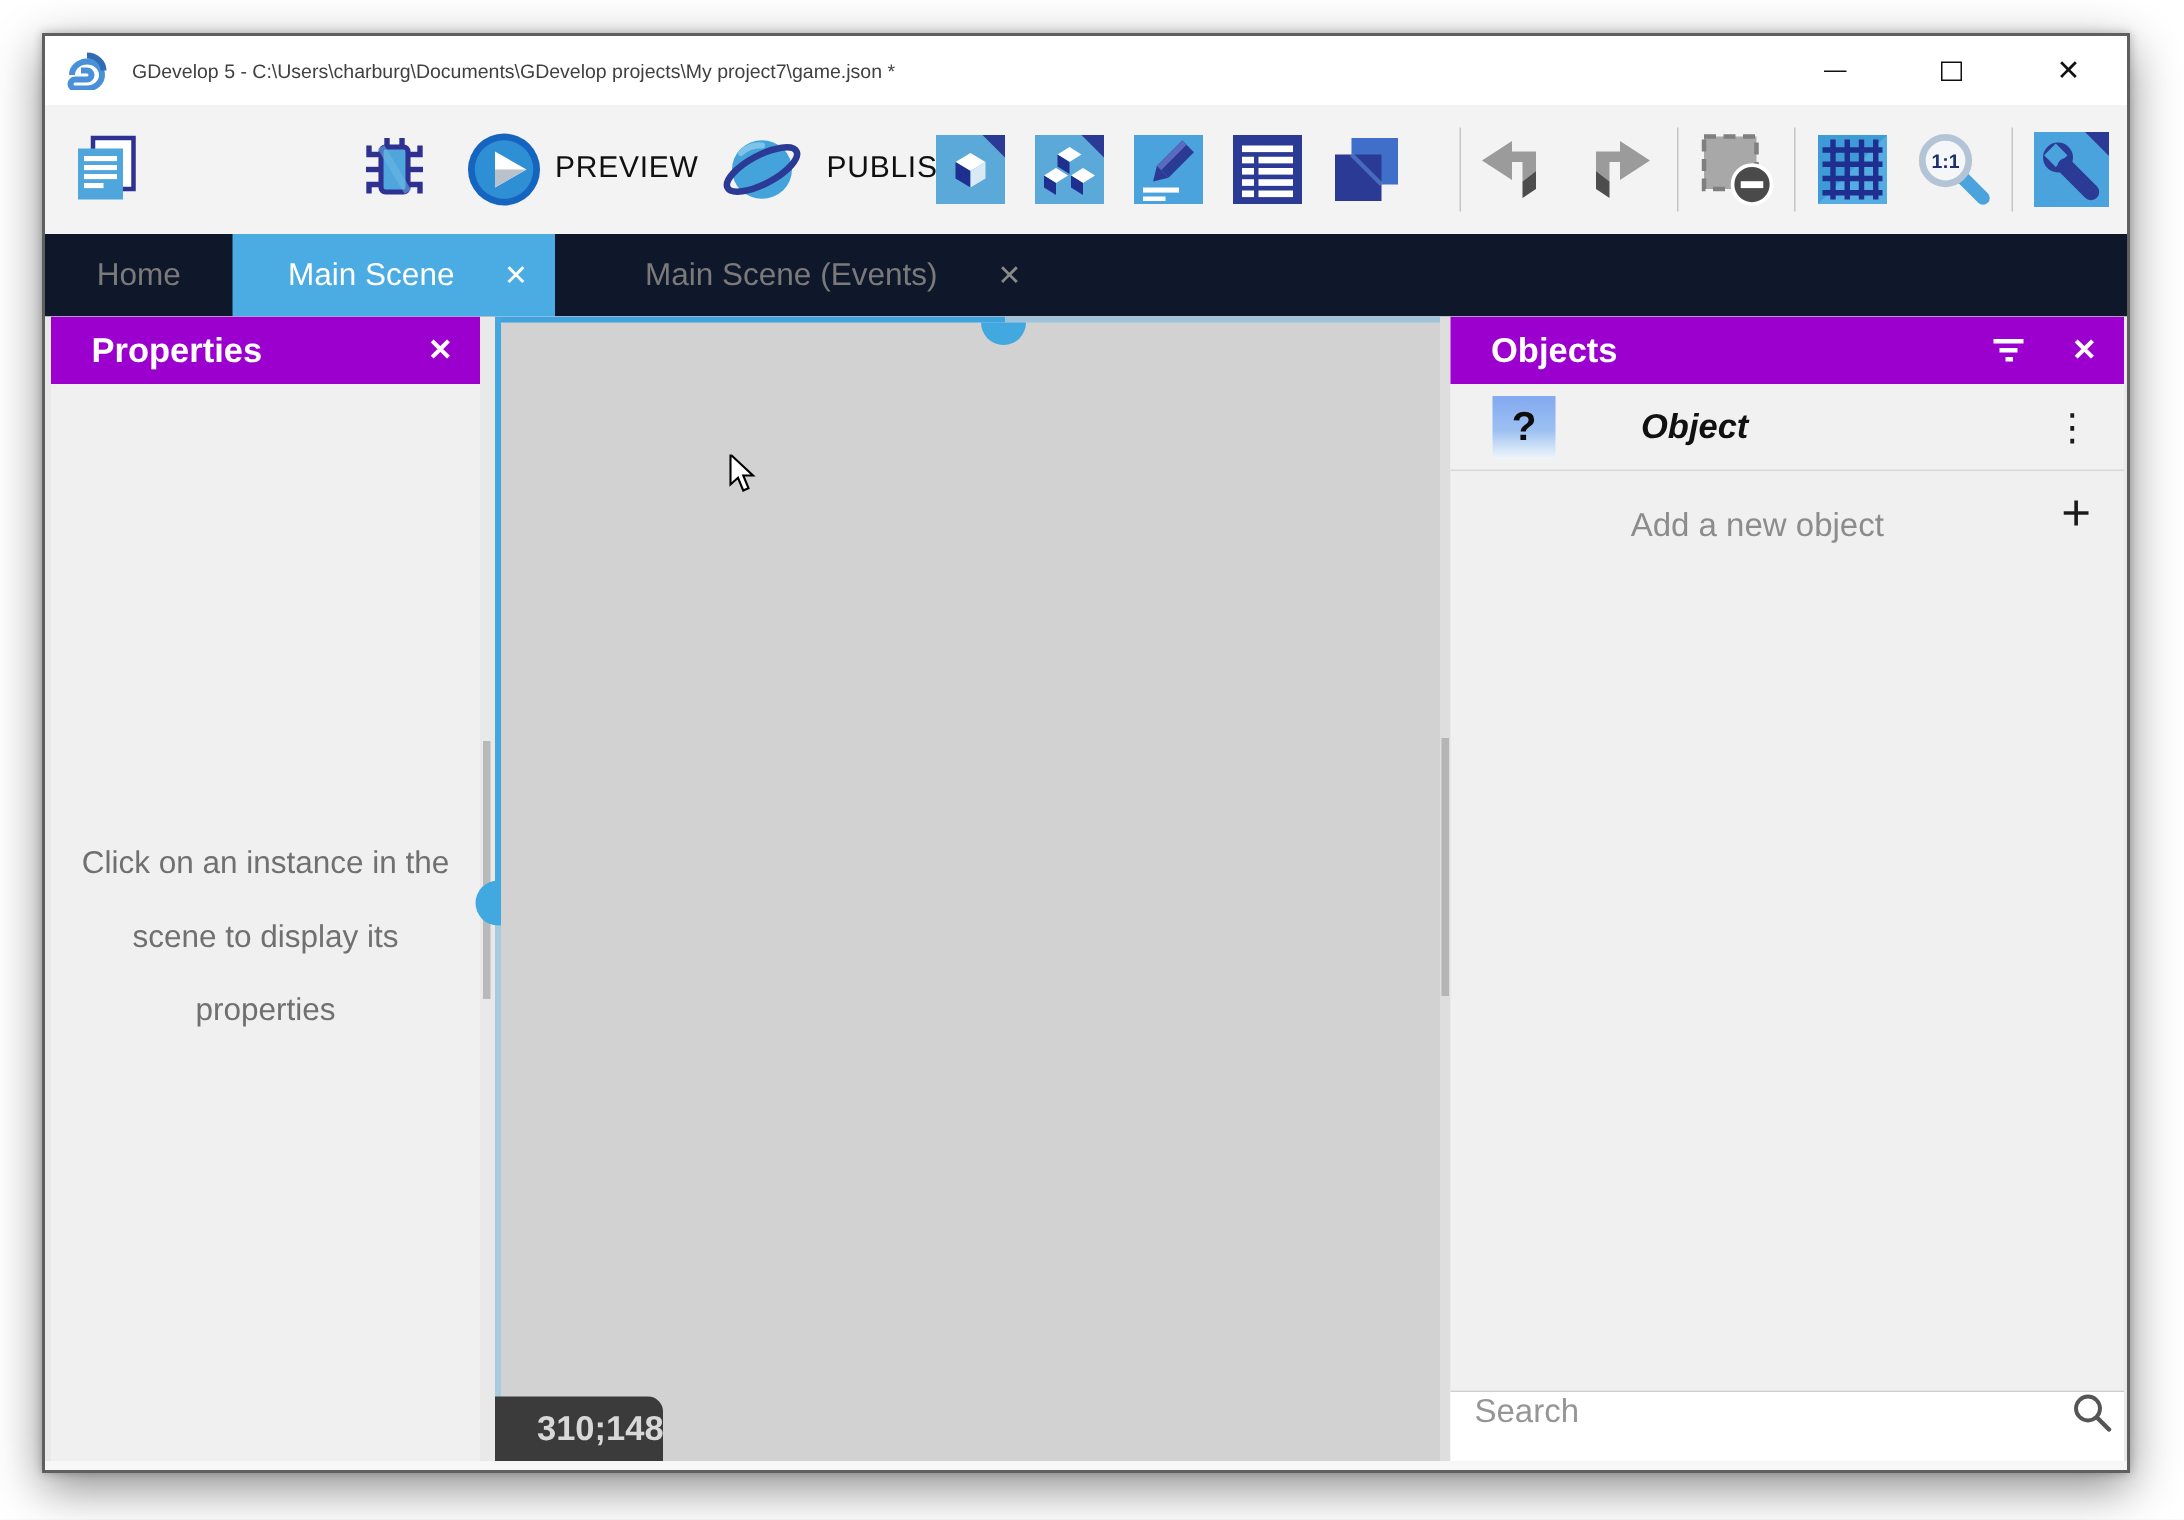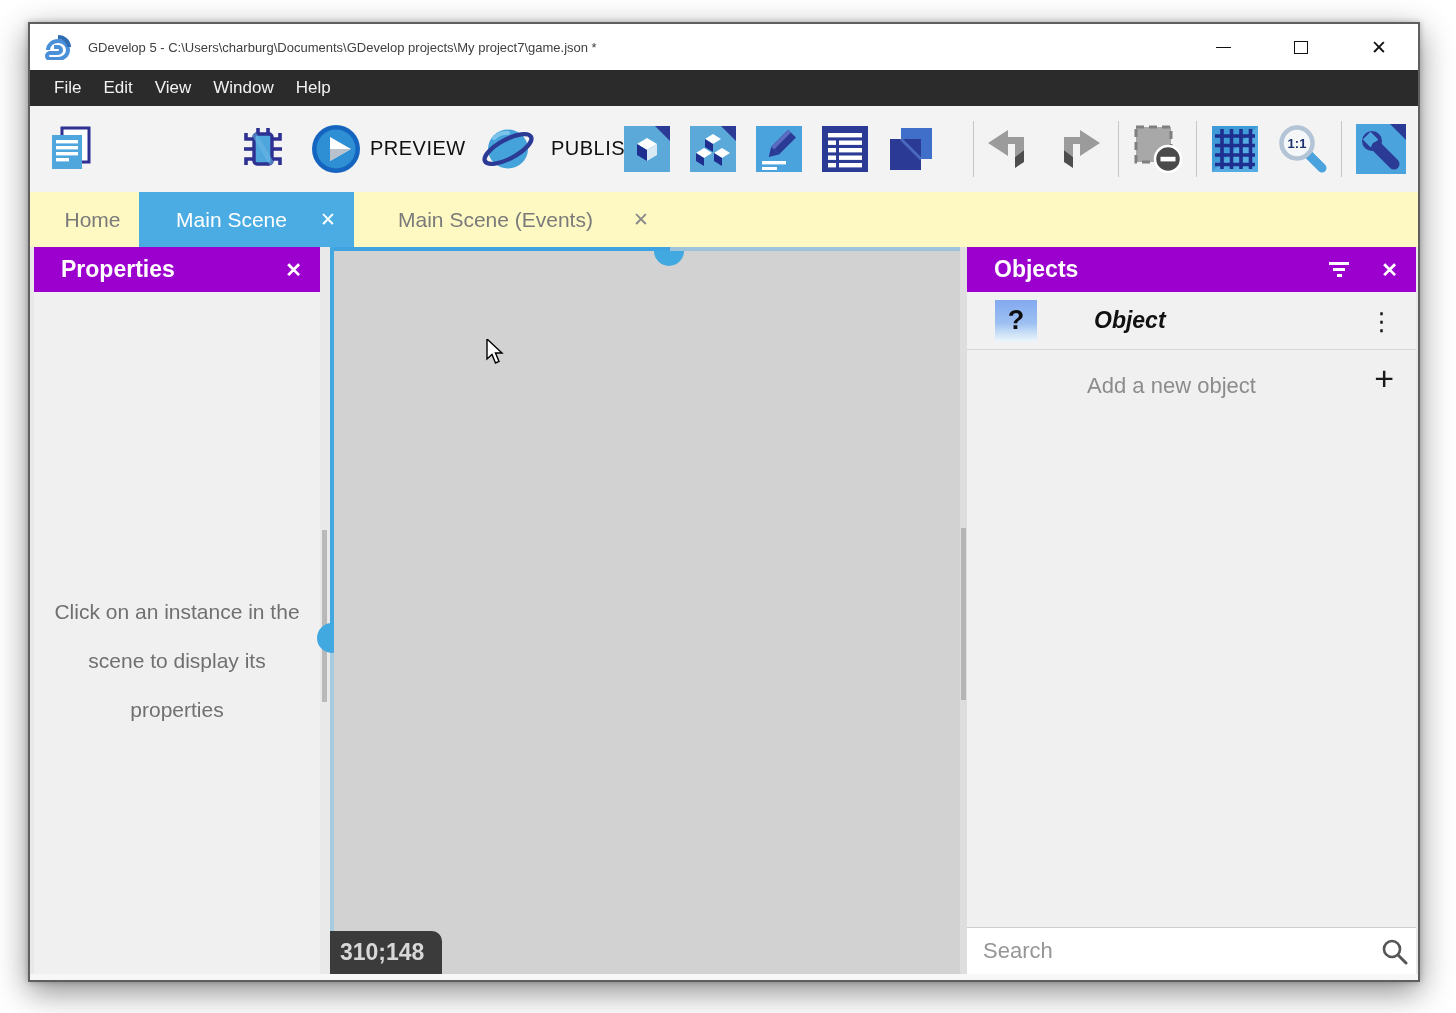--- a/index.html
+++ b/index.html
@@ -26,21 +26,21 @@
   .menubar { height:36px; background:#2b2b2b; display:flex; align-items:center; padding-left:13px; flex:none; }
   .menu-item { color:#f2f2f2; font-size:17px; padding:0 11px; height:36px; display:flex; align-items:center; }
 
   
   .toolbar { height:86px; background:#f3f3f3; position:relative; flex:none; }
   .tbicon { position:absolute; top:20px; width:46px; height:46px; }
   .tbsep { position:absolute; top:15px; width:1px; height:56px; background:#c6c6c6; }
   .tblabel { position:absolute; top:31px; font-size:20px; color:#101010; letter-spacing:0.5px; }
 
   
-  .tabbar { height:55px; background:#fef9c3; display:flex; padding-left:16px; flex:none; }
+  .tabbar { height:55px; background:#0f172a; display:flex; padding-left:16px; flex:none;gap:16px; }
   .tab { height:55px; display:flex; align-items:center; justify-content:center; position:relative; font-size:21px; color:#7a7a7a; }
   .tab-home { width:93px; }
   .tab-active { width:215px; background:#4bace4; color:#ffffff; }
   .tab-events { width:313px; }
   .tab-close { position:absolute; right:18px; font-size:19px; color:#8a8a8a; }
   .tab-active .tab-close { color:#ffffff; }
   .tab-label-withx { margin-right:30px; }
 
   
   .content { flex:1; position:relative; background:#e9e9e9; overflow:hidden; }
@@ -57,41 +57,41 @@
   .v-divider-top { position:absolute; left:300px; top:0; width:4px; height:391px; background:#43a7e0; }
   .v-divider-bottom { position:absolute; left:300px; top:391px; width:4px; bottom:0; background:#a8cbdf; }
   .v-handle { position:absolute; left:287px; top:376px; width:30px; height:30px; border-radius:50%; background:#42a8e0; }
 
   .scene-canvas { position:absolute; left:304px; top:0; width:626px; height:100%; background:#d2d2d2; }
   .h-divider-left { position:absolute; left:0; top:0; width:336px; height:4px; background:#3fa3e2; }
   .h-divider-right { position:absolute; left:336px; top:0; right:0; height:4px; background:#9dc4da; }
   .h-handle { position:absolute; left:320px; top:4px; width:30px; height:15px; border-radius:0 0 15px 15px; background:#42a8e0; }
 
   .coord-badge { position:absolute; left:-4px; bottom:0; width:112px; height:43px; background:#3b3b3b; border-radius:0 10px 0 0;
-                 color:#d8d8d8; font-size:23px; font-weight:bold; display:flex; align-items:center; padding-left:10px; }
+                 color:#d8d8d8; font-size:23px; font-weight:bold; display:flex; align-items:center; padding-left:28px; }
 
   .canvas-scrolltrack { position:absolute; left:930px; top:0; width:7px; height:100%; background:#dedede; }
   .canvas-scrollthumb { position:absolute; left:1px; top:281px; width:5px; height:172px; background:#b5b5b5; }
 
   .objects-panel { position:absolute; left:937px; top:0; right:2px; height:100%; background:#f0f0f0; display:flex; flex-direction:column; }
   .filter-icon { position:absolute; right:66px; top:12px; width:22px; height:20px; }
   .filter-icon span { display:block; background:#fff; height:3px; margin:3px auto 0 auto; }
   .f1 { width:20px; } .f2 { width:12px; } .f3 { width:5px; }
 
   .object-row { height:58px; background:#f1f1f1; border-bottom:1px solid #d8d8d8; position:relative; display:flex; align-items:center; }
   .object-thumb { width:42px; height:42px; margin-left:28px; background:linear-gradient(#83a9f0 0%, #9dc0f2 55%, #cfe3f7 82%, #eef6fb 100%);
                   display:flex; align-items:center; justify-content:center; font-weight:bold; font-size:27px; color:#0d0d0d; }
   .object-label { font-size:23px; font-weight:bold; font-style:italic; color:#111; margin-left:57px; }
   .row-dots { position:absolute; right:22px; top:0; height:58px; display:flex; align-items:center; font-size:25px; color:#1a1a1a; letter-spacing:0; }
 
   .add-row { height:56px; position:relative; display:flex; align-items:center; justify-content:center; }
   .add-label { font-size:22px; color:#8c8c8c; margin-right:40px;margin-top:16px; }
   .add-plus { position:absolute; right:22px; top:0; height:56px; display:flex; align-items:center; font-size:34px; font-weight:300; color:#1a1a1a; }
 
-  .search-bar { position:absolute; left:0; right:0; bottom:0; height:47px; background:#ffffff; border-top:1px solid #cfcfcf; display:flex; align-items:center; }
+  .search-bar { position:absolute; left:0; right:0; bottom:0; height:47px; background:#ffffff; border-top:1px solid #cfcfcf; display:flex; align-items:flex-start; }
   .search-input { flex:1; border:none; outline:none; font-size:22px; color:#333; padding-left:16px; font-family:"Liberation Sans", sans-serif; background:transparent; }
   .search-input::placeholder { color:#969696; }
   .search-icon-wrap { width:44px; display:flex; justify-content:center; }
 
   .bottom-strip { height:6px; background:#f7f7f7; flex:none; }
 
   .cursor-arrow { position:absolute; left:152px; top:92px; width:22px; height:26px; }
 </style>
 </head>
 <body>
@@ -110,27 +110,20 @@
         </div>
       <div class="win-btn">
           <span class="glyph-max"></span>
         </div>
       <div class="win-btn">
           <span class="glyph-close">✕</span>
         </div>
     </div>
   </div>
 
-  <div class="menubar">
-    <div class="menu-item">File</div>
-    <div class="menu-item">Edit</div>
-    <div class="menu-item">View</div>
-    <div class="menu-item">Window</div>
-    <div class="menu-item">Help</div>
-  </div>
 
   <div class="toolbar">
 
     <svg class="tbicon" style="left:16px; width:48px; height:48px; top:19px;" viewBox="0 0 48 48">
       <rect x="16" y="3" width="27" height="34" fill="#ffffff" stroke="#2e3192" stroke-width="3"></rect>
       <rect x="6" y="10" width="30" height="34" fill="#4fa6dc"></rect>
       <rect x="10" y="15" width="22" height="3.4" fill="#fff"></rect>
       <rect x="10" y="21" width="22" height="3.4" fill="#fff"></rect>
       <rect x="10" y="27" width="22" height="3.4" fill="#fff"></rect>
       <rect x="10" y="33" width="13" height="3.4" fill="#fff"></rect>

